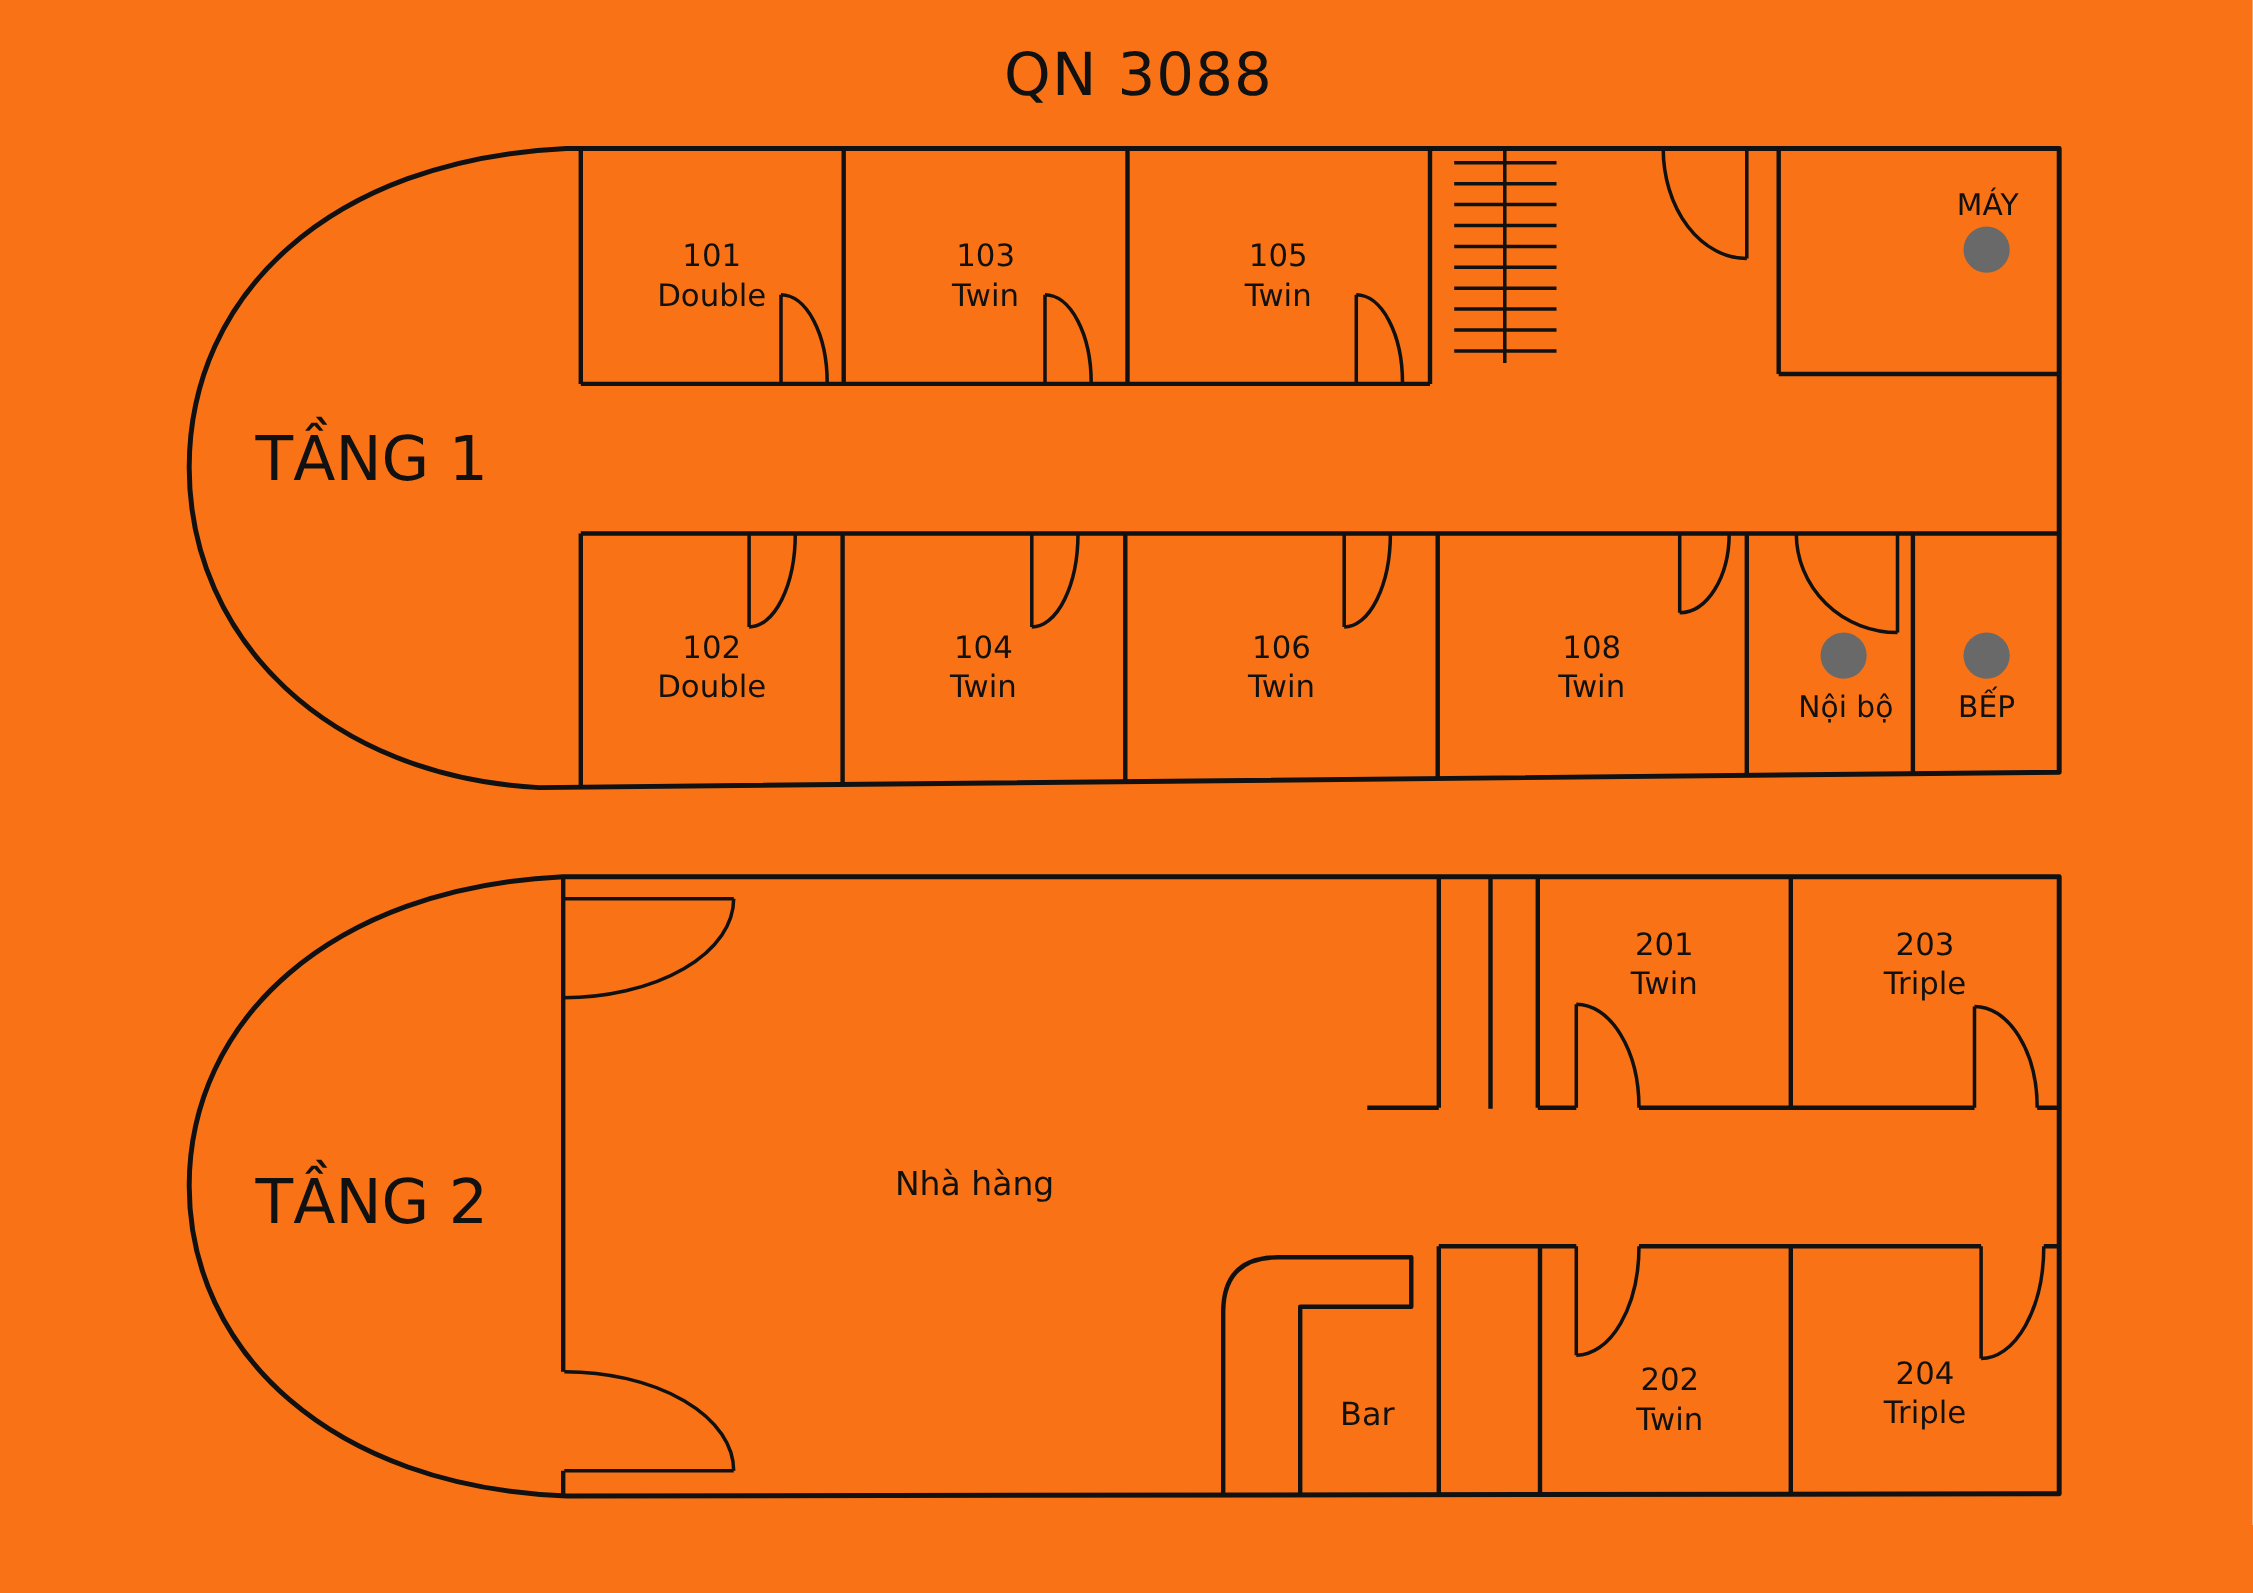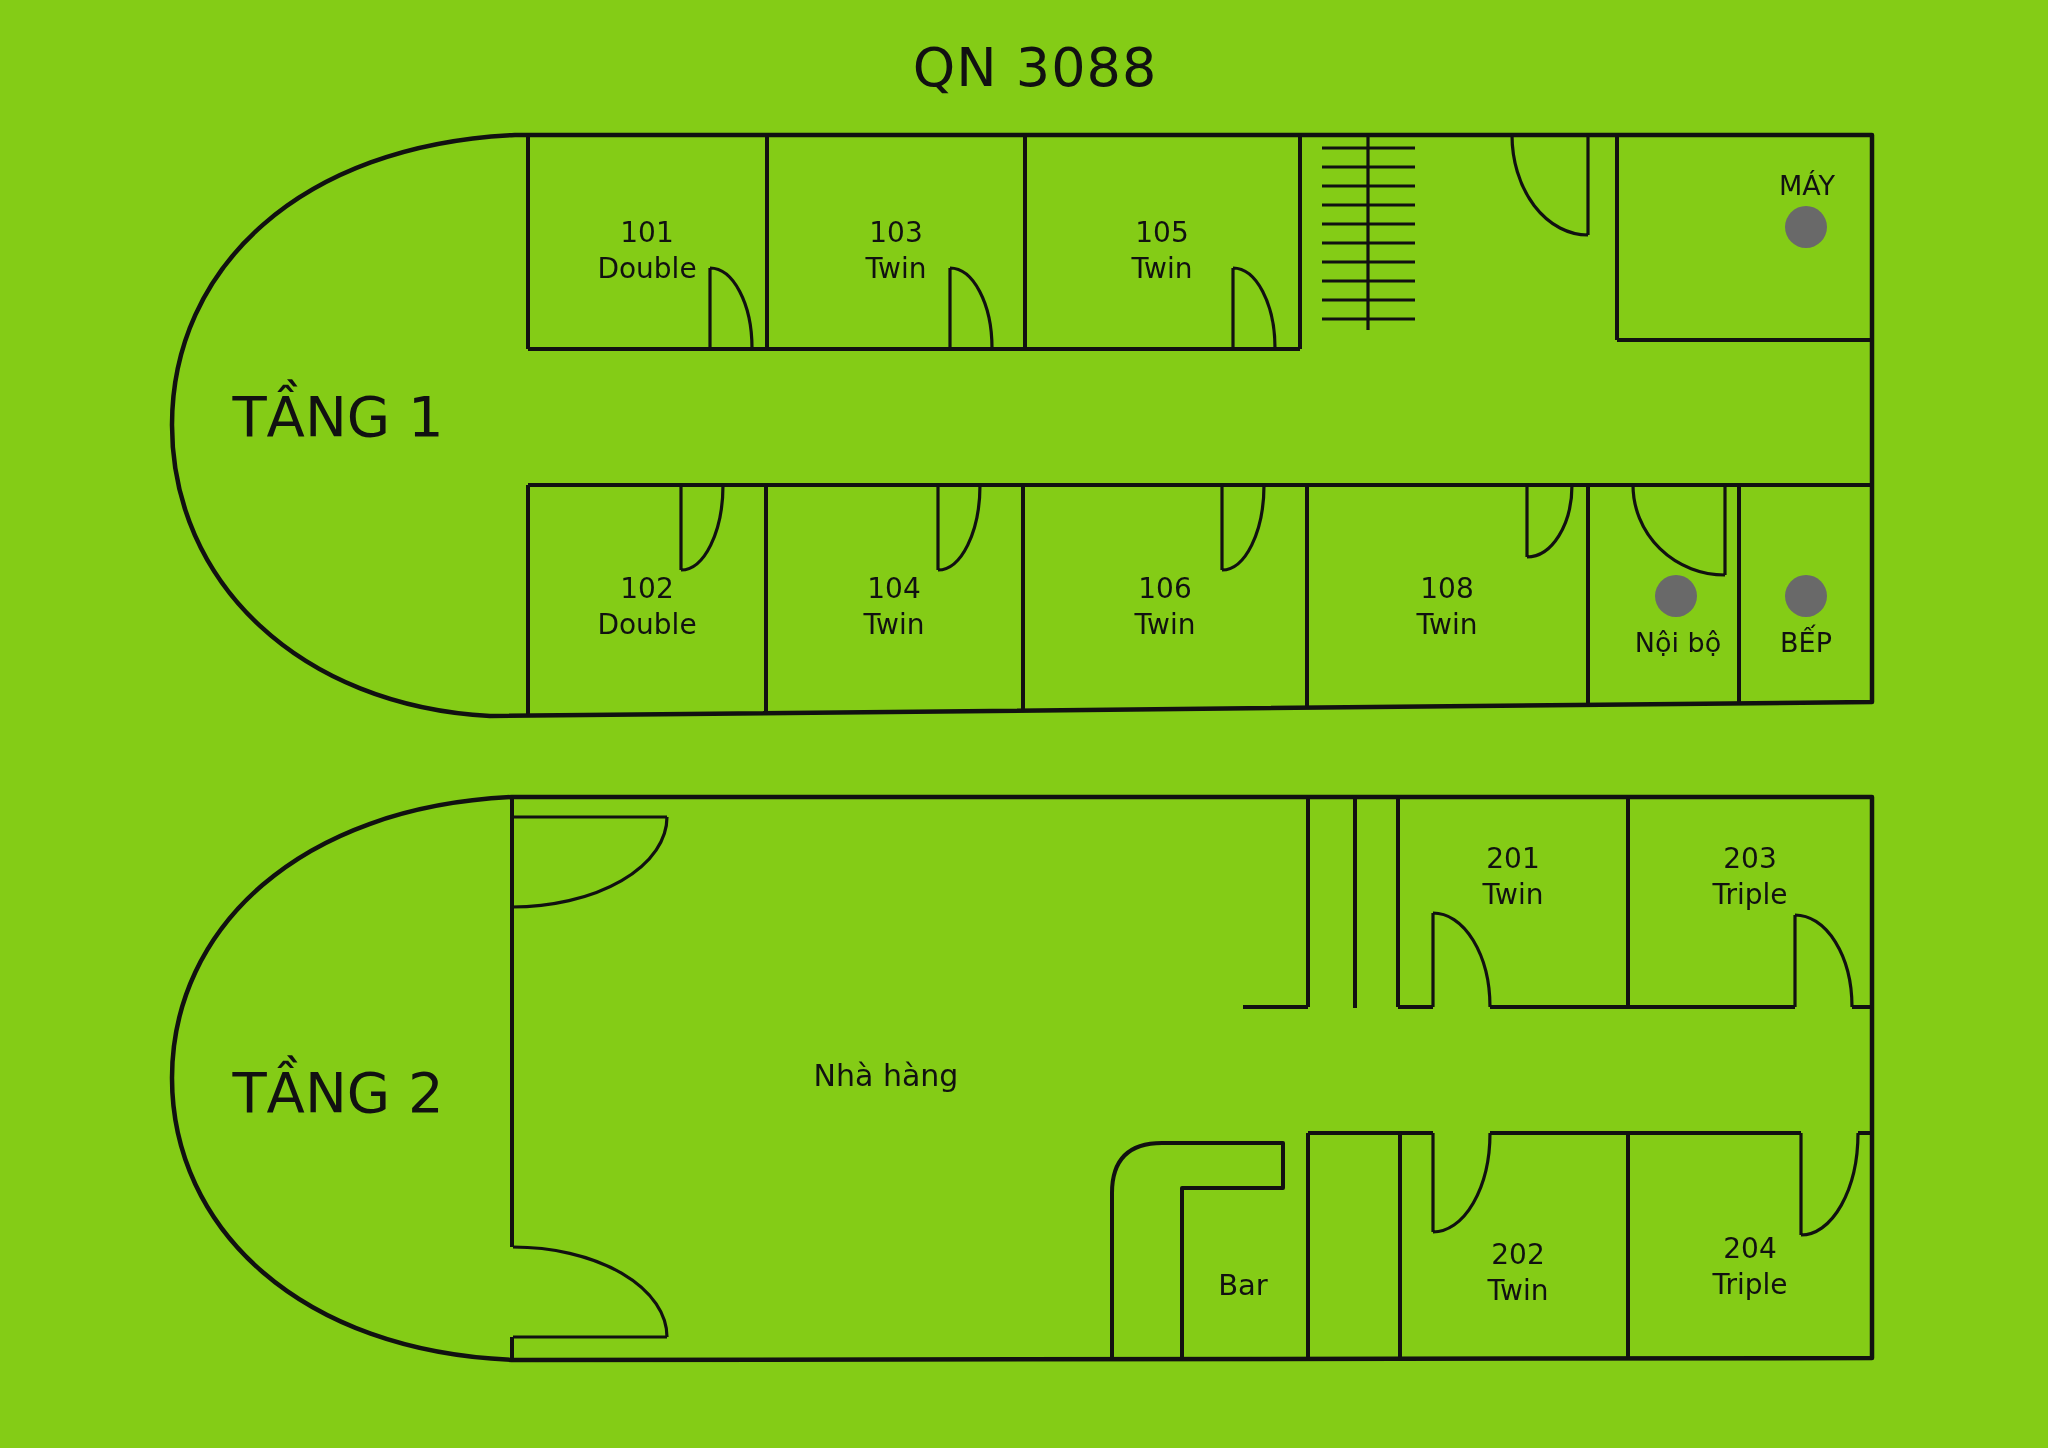--- a/index.html
+++ b/index.html
@@ -1,16 +1,16 @@
 <!DOCTYPE html>
 <html><head>
 <meta charset="utf-8">
 <style>
   html,body{margin:0;padding:0;background:#ffffff;}
-  .page{width:2048px;height:1448px;background:#84cc16;position:relative;font-family:"DejaVu Sans","Liberation Sans",sans-serif;}
+  .page{width:2048px;height:1448px;background:#f97316;position:relative;font-family:"DejaVu Sans","Liberation Sans",sans-serif;}
   svg{display:block;}
   .wall{stroke:#111111;stroke-width:4;fill:none;stroke-linecap:butt;}
   .hull{stroke:#111111;stroke-width:4.5;fill:none;stroke-linejoin:round;}
   .door{stroke:#111111;stroke-width:3.2;fill:none;}
   .stair{stroke:#111111;stroke-width:3.2;fill:none;}
   .counter{stroke:#111111;stroke-width:4;fill:none;stroke-linejoin:round;}
   text{fill:#111111;}
   .title{font-size:54px;letter-spacing:1px;}
   .floorlabel{font-size:56px;}
   .roomnum,.roomtype{font-size:28px;}

